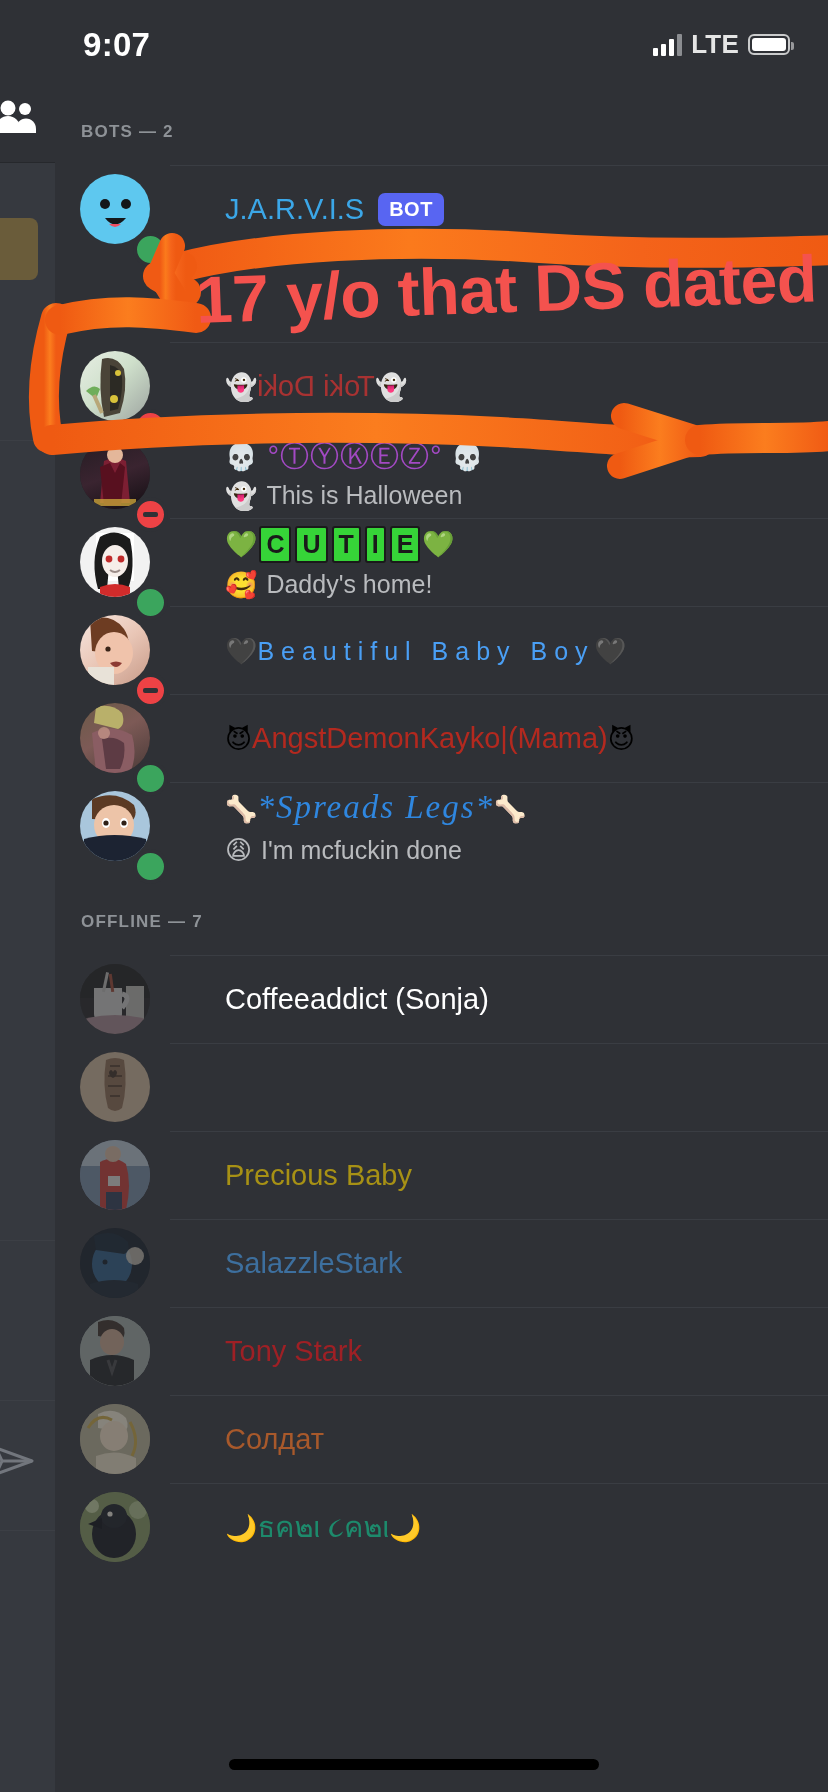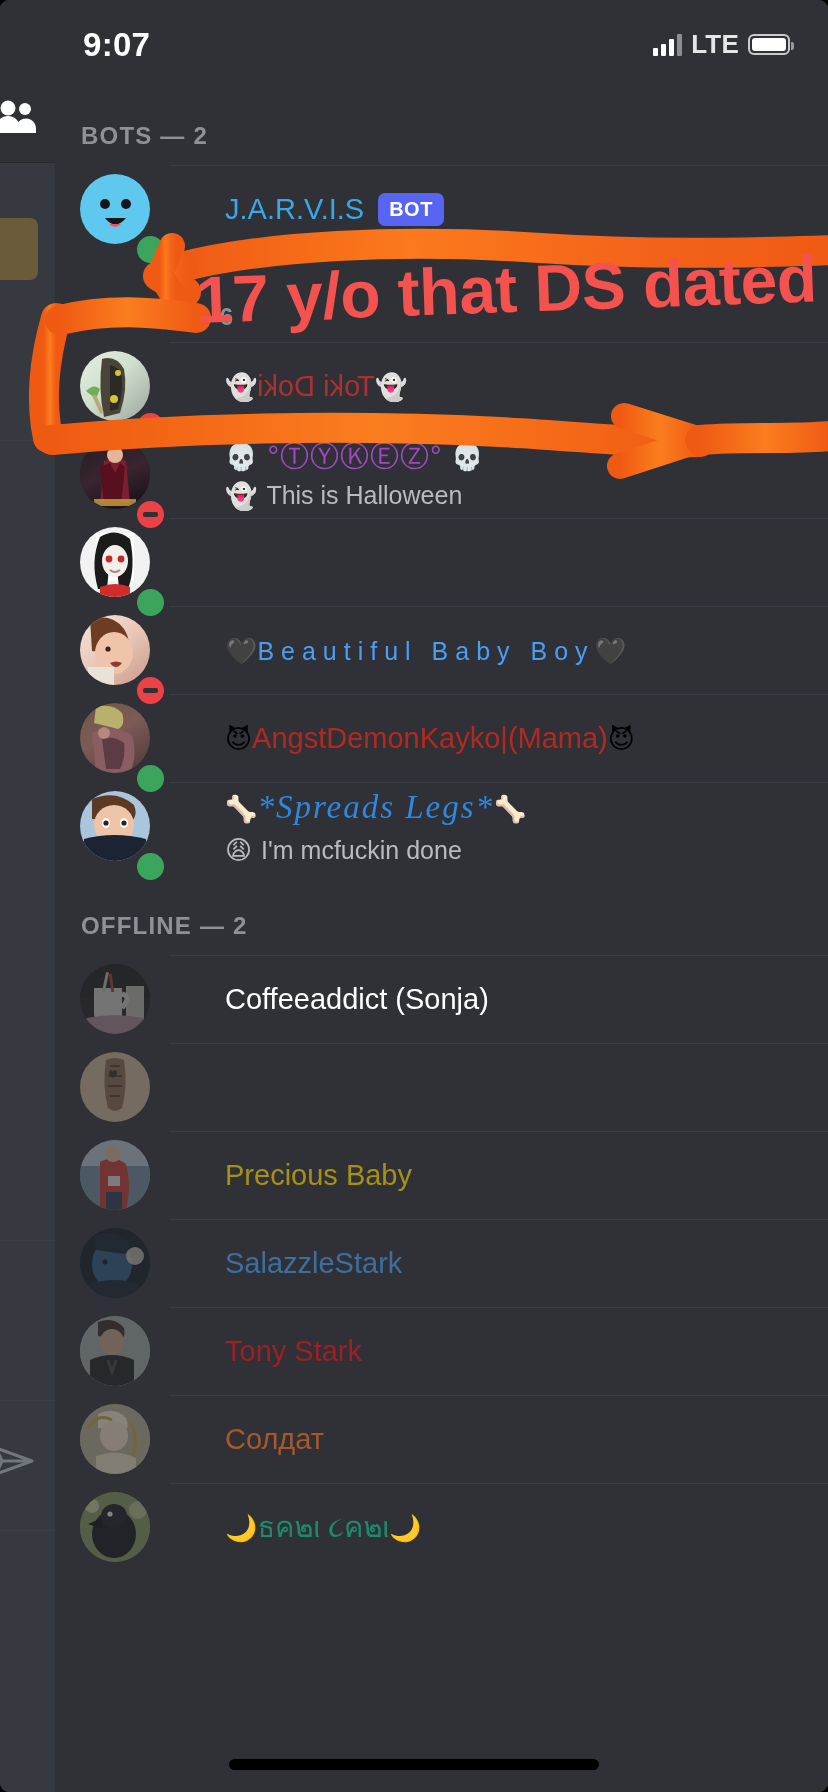--- a/index.html
+++ b/index.html
@@ -4,21 +4,21 @@
 <style>
   * { margin:0; padding:0; box-sizing:border-box; }
   html,body{
     width:828px; height:1792px;
     background:#000;
     font-family:"Liberation Sans","DejaVu Sans",sans-serif;
     overflow:hidden;
   }
   #screen{
     position:relative; width:828px; height:1792px;
-    background:#2f3136; overflow:hidden;border-radius:9px;
+    background:#2f3136; overflow:hidden;
   }
 
   
   .left-strip{
     position:absolute; left:0; top:0; width:55px; height:1792px;
     background:#36393f; z-index:1;
   }
   .left-strip-top{
     position:absolute; left:0; top:0; width:55px; height:162px;
     background:#2f3136;
@@ -77,21 +77,21 @@
   .batt::after{
     content:""; position:absolute; right:-6px; top:6px;
     width:3px; height:8px; background:rgba(255,255,255,.5);
     border-radius:0 2px 2px 0;
   }
   .batt i{ display:block; width:100%; height:100%; background:#fff; border-radius:3px; }
 
   
   .group-head{
     position:absolute; left:26px;
-    color:#8e9297; font-size:24px; font-weight:600; letter-spacing:1.2px;
+    color:#8e9297; font-size:17px; font-weight:600; letter-spacing:1.2px;
     white-space:nowrap;
   }
 
   
   .row{
     position:absolute; left:0; width:773px;
     display:flex; align-items:center;
   }
   .row .sep{
     position:absolute; left:115px; right:0; top:0; height:1px;
@@ -306,20 +306,29 @@
             <path d="M20 10 q16 -10 30 2 q6 28 -2 50 h-9 l-2 -22 h-8 l-2 22 h-9 q-8 -28 2 -52z" fill="#1b1b1b"></path>
             <ellipse cx="35" cy="34" rx="13" ry="16" fill="#f6eee9"></ellipse>
             <circle cx="29" cy="32" r="3.4" fill="#c02a2a"></circle>
             <circle cx="41" cy="32" r="3.4" fill="#c02a2a"></circle>
             <path d="M30 43 q5 4 10 0" stroke="#9b8c88" stroke-width="2" fill="none"></path>
             <path d="M20 60 q15 -6 30 0 v10 H20z" fill="#d12b2b"></path>
           </svg>
         </div>
       </div>
       <div class="badge online"></div>
+      <div class="meta">
+        <div class="uname">
+          <span class="em">💚</span><span class="sq">C</span><span class="sq">U</span><span class="sq">T</span><span class="sq">I</span><span class="sq">E</span><span class="em">💚</span>
+        </div>
+        <div class="status-line">
+          <span class="em">🥰</span>
+          <span>Daddy's home!</span>
+        </div>
+      </div>
     </div>
 
     <div class="row" style="top:606px; height:88px;">
       <div class="sep"></div>
       <div class="av">
         <div class="inner" style="background:linear-gradient(140deg,#f7e6df 0%,#e9c6b6 50%,#c79a88 100%)">
           <svg viewBox="0 0 70 70" style="width:70px;height:70px">
             <path d="M10 4 q22 -6 34 10 q8 12 2 26 l-34 -4z" fill="#6d3c22"></path>
             <ellipse cx="34" cy="38" rx="19" ry="21" fill="#f0c3ab"></ellipse>
             <circle cx="28" cy="34" r="2.6" fill="#3a2418"></circle>
@@ -376,21 +385,21 @@
         <div class="uname">
           <span class="em">🦴</span><span class="n-spread">*Spreads Legs*</span><span class="em">🦴</span>
         </div>
         <div class="status-line">
           <span class="em">😩</span>
           <span>I'm mcfuckin done</span>
         </div>
       </div>
     </div>
 
-    <div class="group-head" style="top:912px">OFFLINE — 2</div>
+    <div class="group-head" style="top:912px">OFFLINE — 7</div>
 
     <div class="row" style="top:955px; height:88px;">
       <div class="sep"></div>
       <div class="av" style="opacity:.35">
         <div class="inner" style="background:#1d1a18">
           <svg viewBox="0 0 70 70" style="width:70px;height:70px">
             <rect x="0" y="0" width="70" height="34" fill="#15130f"></rect>
             <rect x="46" y="22" width="18" height="34" fill="#dcd6cc"></rect>
             <path d="M14 24 h28 v26 q0 6 -6 6 H20 q-6 0 -6 -6z" fill="#f4f1ec"></path>
             <path d="M42 30 q10 2 0 14" stroke="#f4f1ec" stroke-width="5" fill="none"></path>

